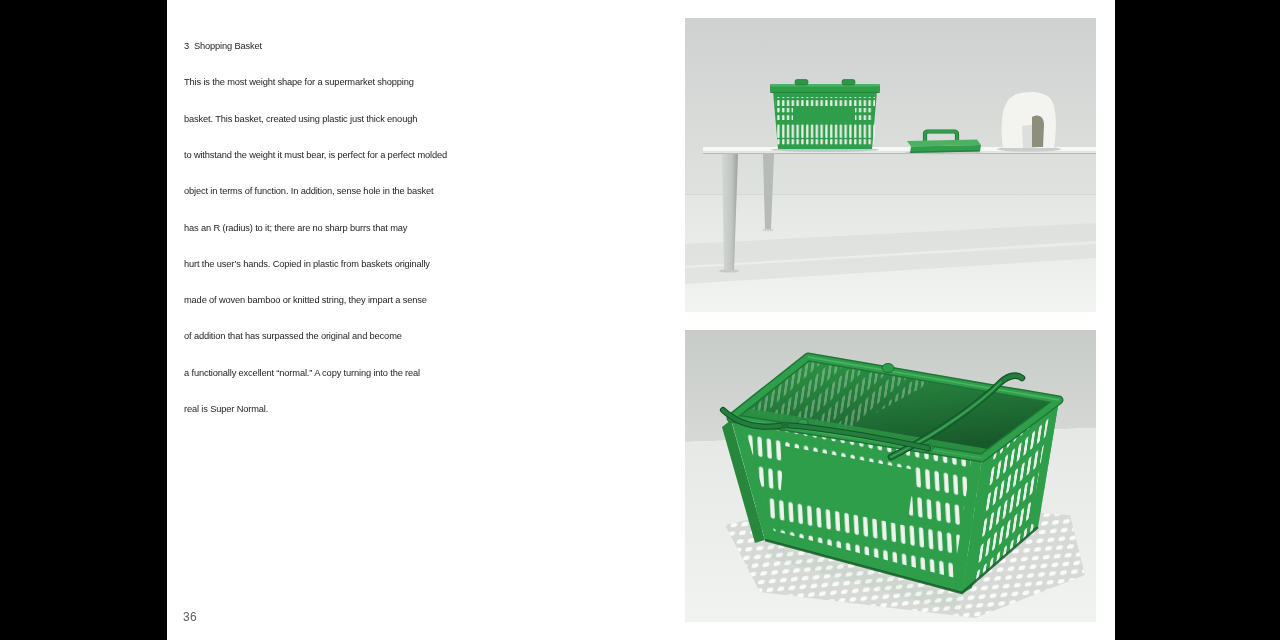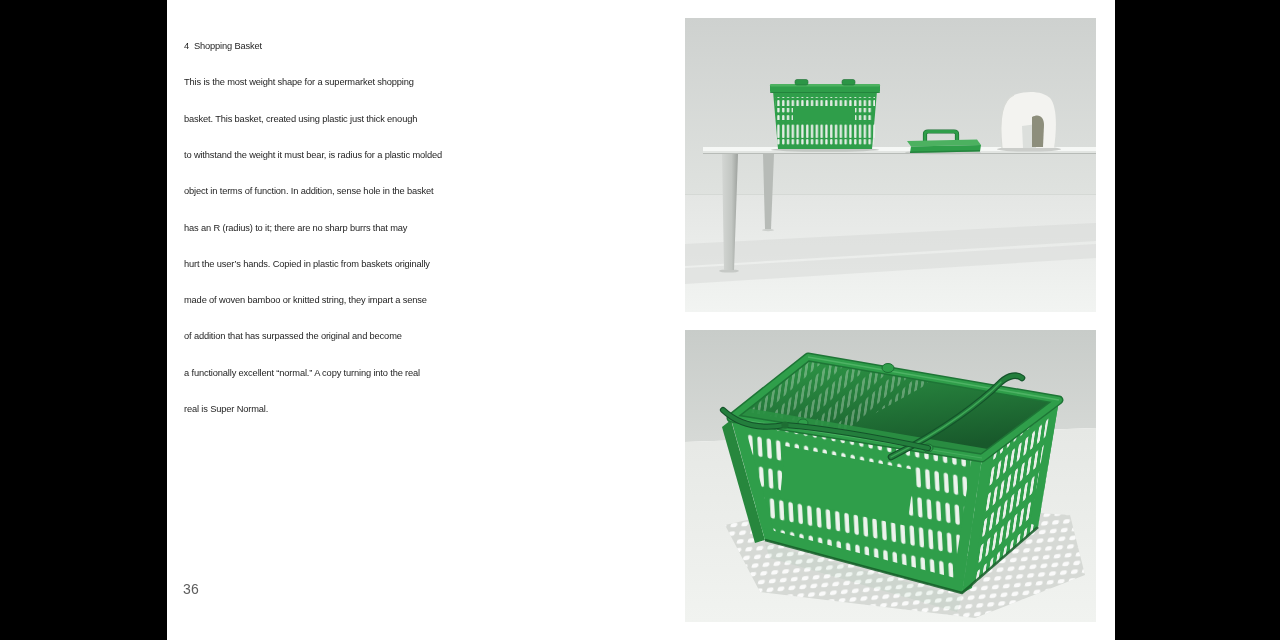--- a/index.html
+++ b/index.html
@@ -11,39 +11,39 @@
     position:absolute; left:167px; top:0; width:948px; height:640px;
     background:#ffffff;
   }
   .textblock {
     position:absolute; left:17px; top:16px;
     color:#1e1e1e; font-size:9.3px; line-height:12.1px;
     letter-spacing:-0.15px; white-space:pre;
   }
   .textblock .line { height:12.1px; }
   .pagenum {
-    position:absolute; left:16px; top:581px;
-    font-size:14px; color:#5d5d5d; letter-spacing:0.3px;
+    position:absolute; left:16px; top:610px;
+    font-size:12px; color:#5d5d5d; letter-spacing:0.3px;
   }
   figure.photo { position:absolute; left:518px; margin:0; overflow:hidden; }
   figure.photo.top    { top:18px;  width:411px; height:294px; }
   figure.photo.bottom { top:330px; width:411px; height:292px; }
   svg { display:block; }
 </style>
 </head>
 <body>
 
 <div class="stage">
   <div class="paper">
 
     <div class="textblock">
-      <div class="line">4  Shopping Basket</div>
+      <div class="line">3  Shopping Basket</div>
       <div class="line">This is the most weight shape for a supermarket shopping</div>
       <div class="line">basket. This basket, created using plastic just thick enough</div>
-      <div class="line">to withstand the weight it must bear, is radius for a plastic molded</div>
+      <div class="line">to withstand the weight it must bear, is perfect for a perfect molded</div>
       <div class="line">object in terms of function. In addition, sense hole in the basket</div>
       <div class="line">has an R (radius) to it; there are no sharp burrs that may</div>
       <div class="line">hurt the user’s hands. Copied in plastic from baskets originally</div>
       <div class="line">made of woven bamboo or knitted string, they impart a sense</div>
       <div class="line">of addition that has surpassed the original and become</div>
       <div class="line">a functionally excellent “normal.” A copy turning into the real</div>
       <div class="line">real is Super Normal.</div>
     </div>
 
     <div class="pagenum">36</div>

